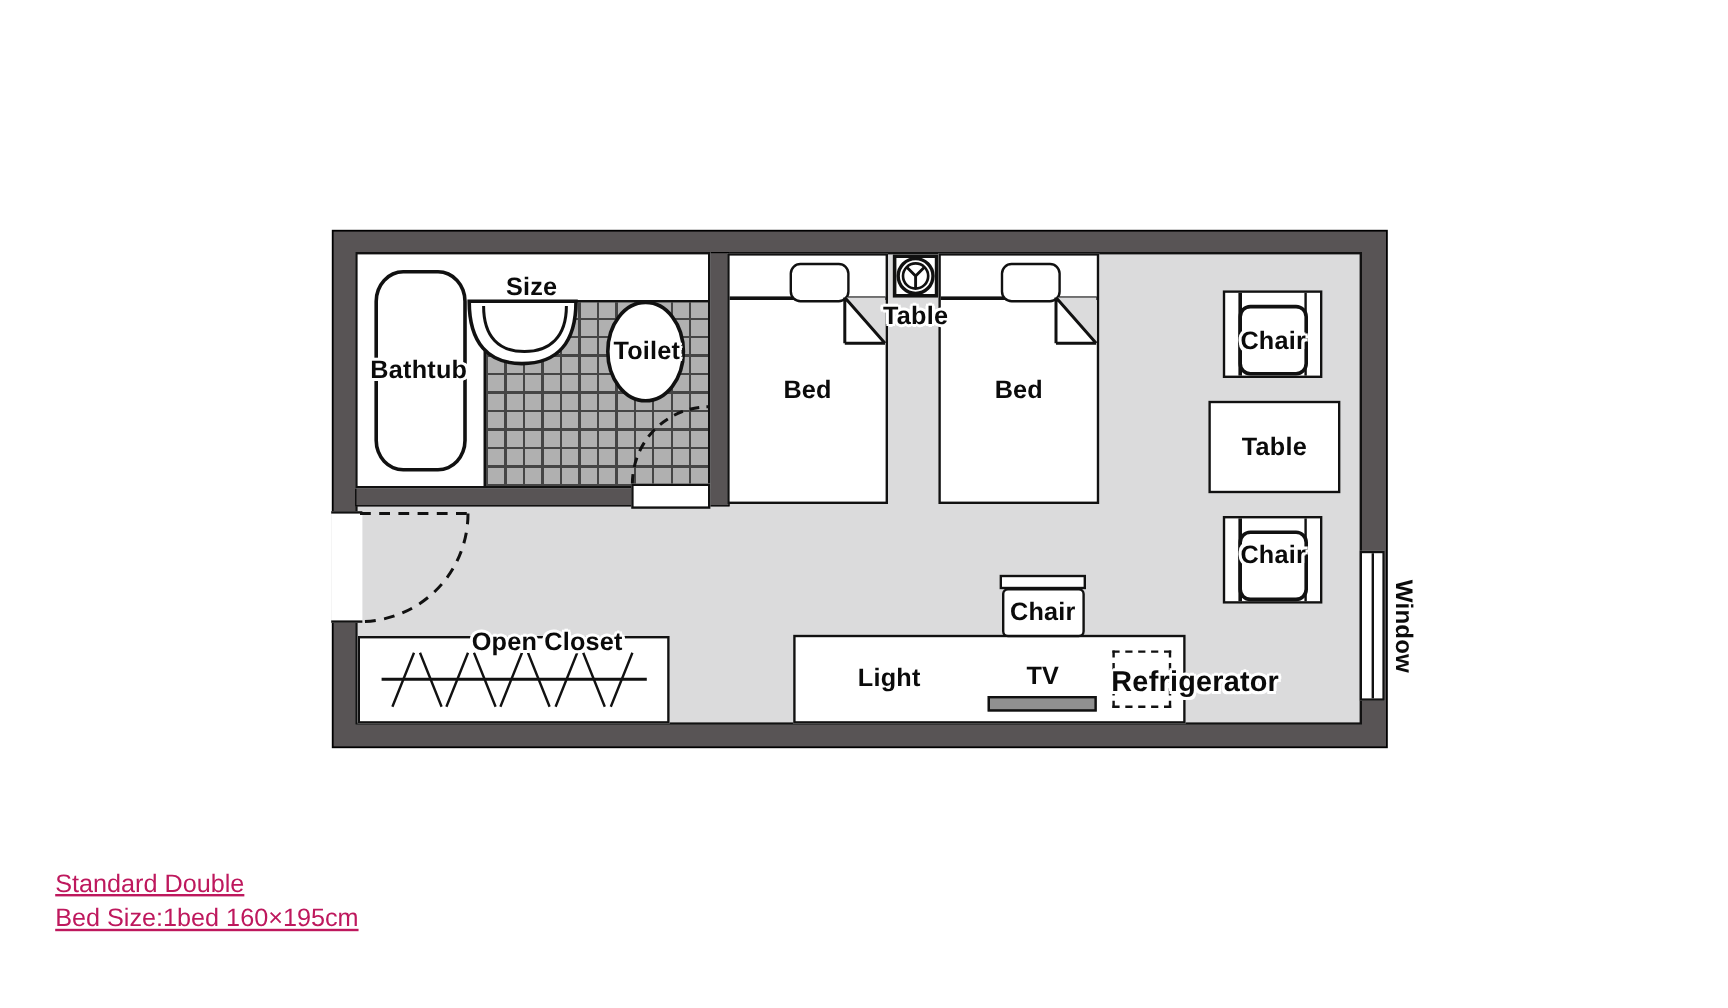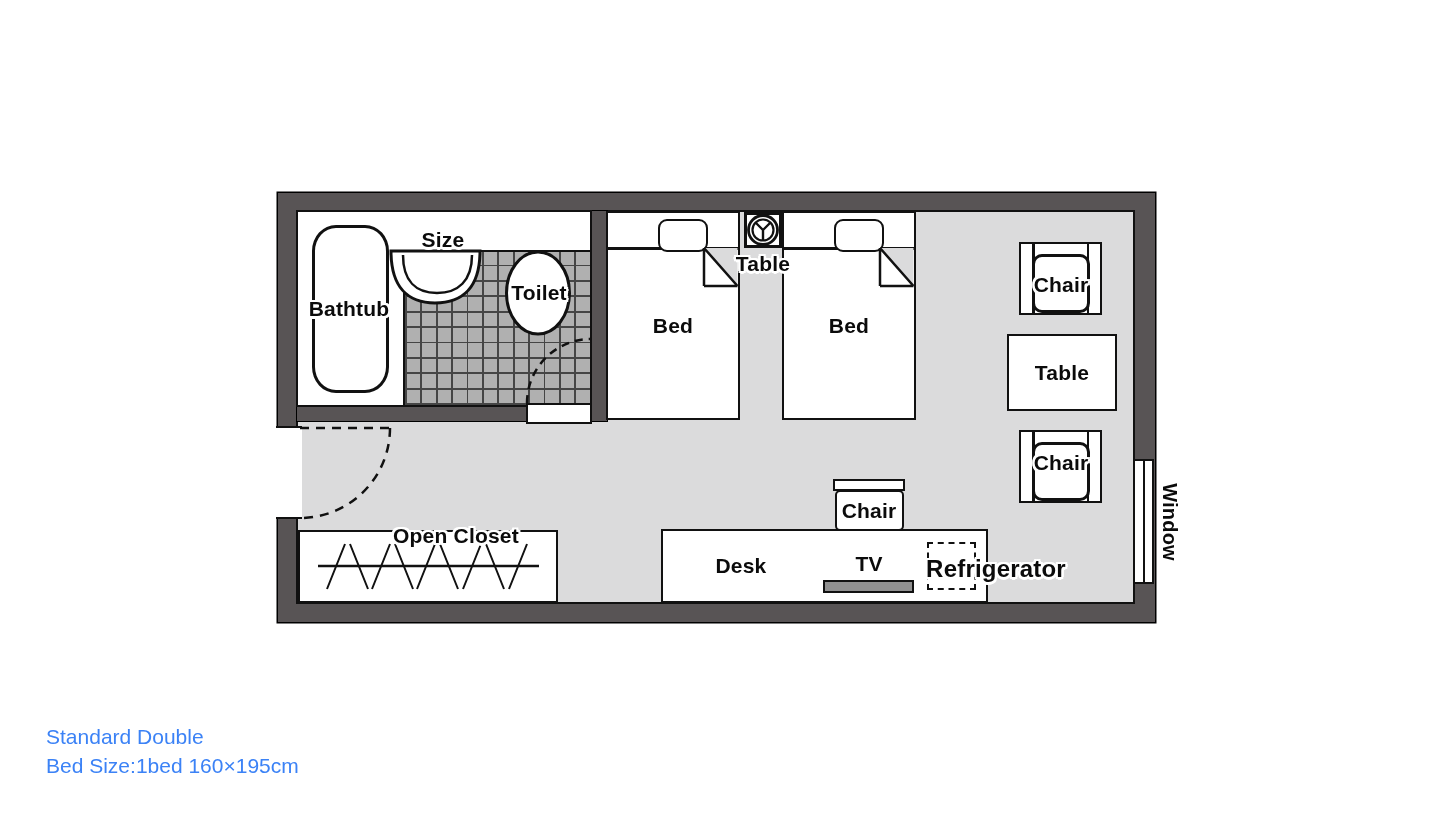--- a/index.html
+++ b/index.html
@@ -59,22 +59,22 @@
   
   #overlay{position:absolute;left:0;top:0;width:1440px;height:840px;z-index:7;pointer-events:none;}
   
   .lbl{position:absolute;transform:translate(-50%,-50%);font-weight:bold;font-size:21px;
        color:#0b0b0b;white-space:nowrap;z-index:8;letter-spacing:0.2px;
        text-shadow:-2px -2px 0 #fff,2px -2px 0 #fff,-2px 2px 0 #fff,2px 2px 0 #fff,
                    0 -2.5px 0 #fff,0 2.5px 0 #fff,-2.5px 0 0 #fff,2.5px 0 0 #fff;}
   #lbl-window{writing-mode:vertical-rl;font-size:20px;}
   #lbl-refrigerator{font-size:24px;}
   
-  #info{position:absolute;left:46px;top:722px;font-size:21px;line-height:29px;color:#3b82f6;
-        font-weight:normal;z-index:8;}
+  #info{position:absolute;left:46px;top:722px;font-size:21px;line-height:29px;color:#be185d;
+        font-weight:normal;z-index:8;text-decoration:underline;}
 </style>
 </head>
 <body>
 
 <div id="stage">
 
   <div class="abs" id="outer-wall"></div>
   <div class="abs" id="room-floor"></div>
   <div class="abs" id="bathroom-wall"></div>
   <div class="abs" id="bathroom"></div>
@@ -155,21 +155,21 @@
   <div class="lbl" style="left:349px;top:309px;">Bathtub</div>
   <div class="lbl" style="left:443px;top:240px;">Size</div>
   <div class="lbl" style="left:539px;top:293px;">Toilet</div>
   <div class="lbl" style="left:673px;top:326px;">Bed</div>
   <div class="lbl" style="left:849px;top:326px;">Bed</div>
   <div class="lbl" style="left:763px;top:264px;">Table</div>
   <div class="lbl" style="left:1061px;top:285px;">Chair</div>
   <div class="lbl" style="left:1062px;top:373px;">Table</div>
   <div class="lbl" style="left:1061px;top:463px;">Chair</div>
   <div class="lbl" style="left:869px;top:511px;">Chair</div>
-  <div class="lbl" style="left:741px;top:566px;">Desk</div>
+  <div class="lbl" style="left:741px;top:566px;">Light</div>
   <div class="lbl" style="left:869px;top:564px;">TV</div>
   <div class="lbl" id="lbl-refrigerator" style="left:996px;top:569px;">Refrigerator</div>
   <div class="lbl" style="left:456px;top:536px;">Open Closet</div>
   <div class="lbl" id="lbl-window" style="left:1169px;top:522px;">Window</div>
 
   <div id="info">
     <div>Standard Double</div>
     <div>Bed Size:1bed 160×195cm</div>
   </div>
 

